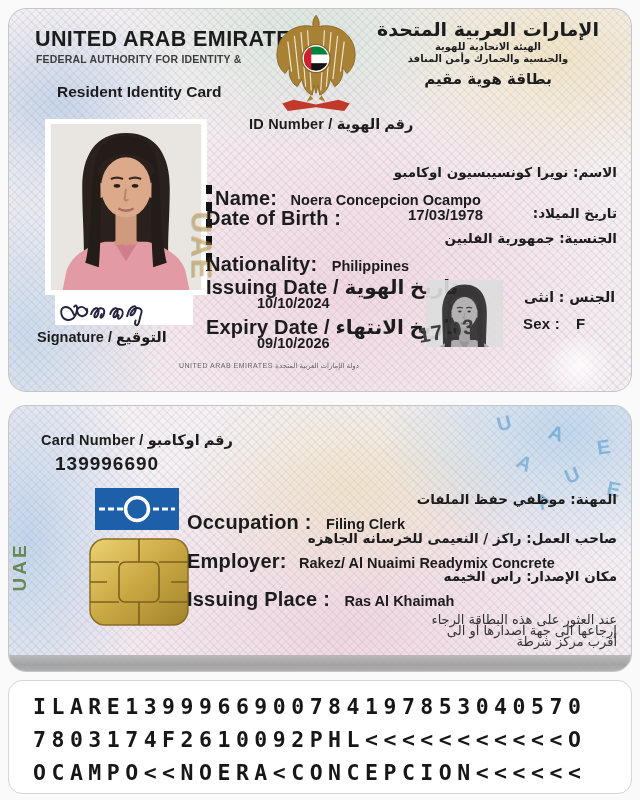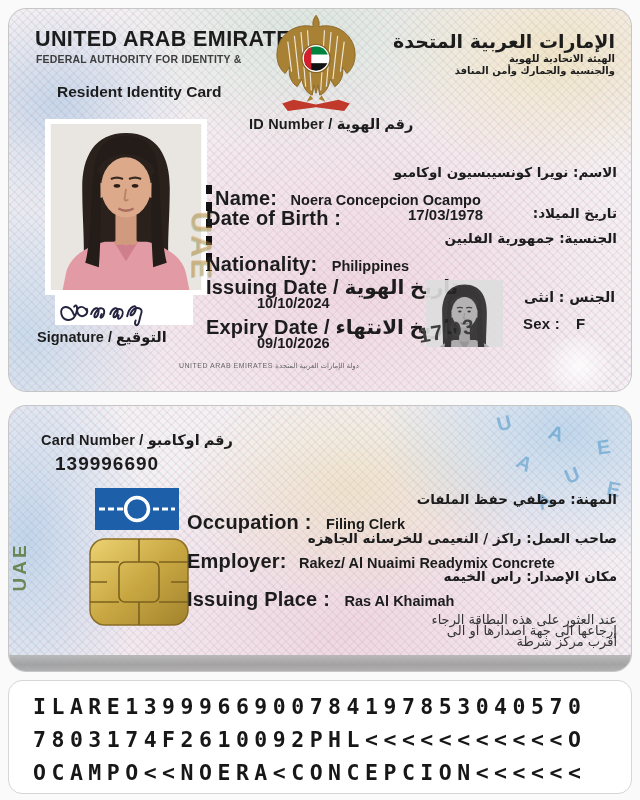--- a/index.html
+++ b/index.html
@@ -29,21 +29,21 @@
   .card-front{top:8px;width:624px;height:384px;}
   .card-back{top:405px;width:624px;height:267px;}
   .ar{font-family:"DejaVu Sans",sans-serif;direction:rtl;font-weight:bold;}
   .lbl{font-weight:bold;font-size:20px;letter-spacing:.2px;}
   .val{font-weight:bold;font-size:14.5px;}
   
   .f-title{left:26px;top:18px;font-size:21.5px;font-weight:bold;letter-spacing:.4px;}
   .f-auth{left:27px;font-size:10.5px;font-weight:bold;color:#3d3d3d;letter-spacing:.2px;}
   .f-cardtype{left:48px;top:74px;font-size:15.5px;font-weight:bold;}
   .emblem{left:260px;top:4px;width:94px;height:106px;}
-  .f-arhead{right:16px;top:8px;width:254px;margin-top:12px;}
+  .f-arhead{right:16px;top:8px;width:254px;text-align:center;}
   .f-arhead .l1{font-size:19px;line-height:24px;}
   .f-arhead .l2{font-size:10px;line-height:12px;}
   .f-arhead .l4{font-size:15px;margin-top:5px;}
   .photo-frame{left:36px;top:110px;width:162px;height:176px;background:#fff;padding:5px;box-sizing:border-box;}
   .photo-frame svg{width:100%;height:100%;display:block;}
   .dashes{left:197px;top:176px;width:6px;height:86px;
     background:repeating-linear-gradient(180deg,#111 0 9px,transparent 9px 17px);}
   .watermark{left:176px;top:202px;font-size:30px;font-weight:bold;color:rgba(212,140,58,.38);
     text-shadow:1px 1px 0 rgba(90,140,70,.3);writing-mode:vertical-rl;letter-spacing:2px;}
   .sigbox{left:46px;top:286px;width:138px;height:30px;background:#fff;}
@@ -157,20 +157,21 @@
       <rect x="37" y="35" width="8" height="27" fill="#d21f2d"></rect>
     </g>
     <path d="M44 87 L40 94 L47 91 Z M56 87 L60 94 L53 91 Z" fill="var(--emblem-gold,#a98134)"></path>
     <path d="M14 96 L26 92 L50 97 L74 92 L86 96 L80 104 L50 100 L20 104 Z" fill="var(--scroll-red,#c0392b)"></path>
   </svg>
 
   <div class="abs f-arhead">
     <div class="ar l1">الإمارات العربية المتحدة</div>
     <div class="ar l2">الهيئة الاتحادية للهوية</div>
     <div class="ar l2">والجنسية والجمارك وأمن المنافذ</div>
+    <div class="ar l4">بطاقة هوية مقيم</div>
   </div>
 
   <div class="abs photo-frame">
     <svg viewBox="0 0 100 110">
         <use href="#portrait"></use>
       </svg>
   </div>
   <div class="abs dashes"></div>
   <div class="abs watermark">UAE</div>
 

